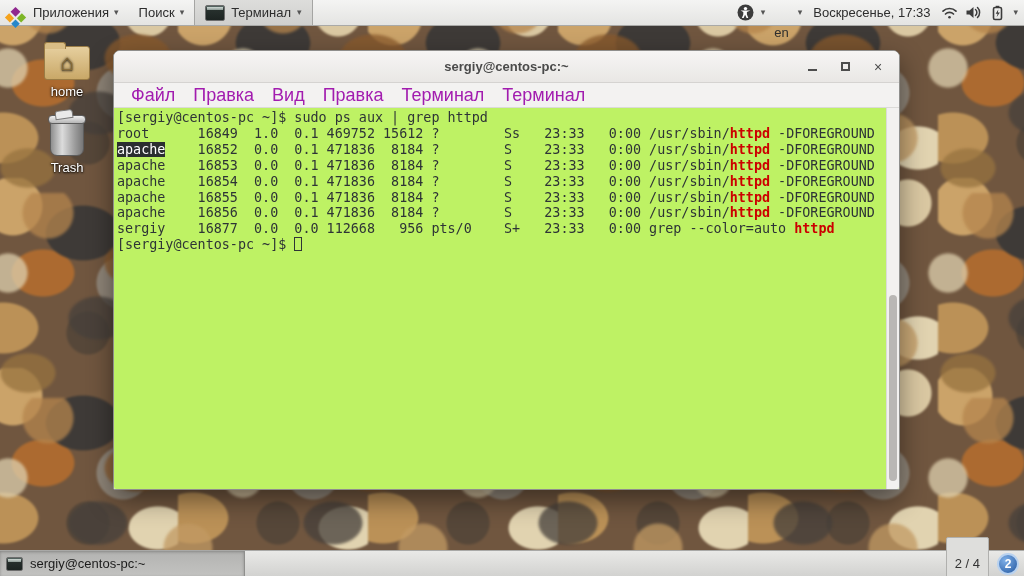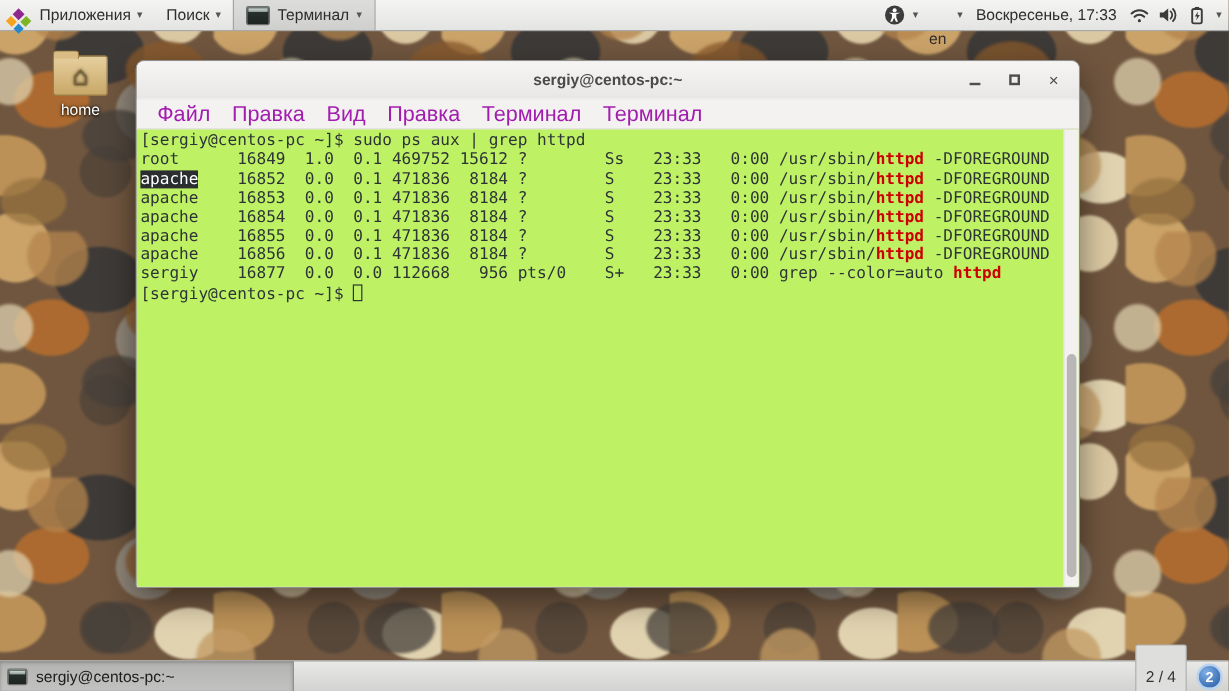--- a/index.html
+++ b/index.html
@@ -172,20 +172,24 @@
       <span class="caret">▾</span>
     </div>
   </div>
 
   <div class="desktop-icon di-home">
     <div class="icon-folder">
       <span class="house">⌂</span>
     </div>
     <div class="di-label">home</div>
   </div>
+  <div class="desktop-icon di-trash">
+    <div class="icon-trash"></div>
+    <div class="di-label">Trash</div>
+  </div>
 
   <div class="window">
     <div class="titlebar">
       <span class="title-text">sergiy@centos-pc:~</span>
       <div class="win-controls">
         <span class="wc">
             <span class="bar"></span>
           </span>
         <span class="wc">
             <span class="box"></span>

